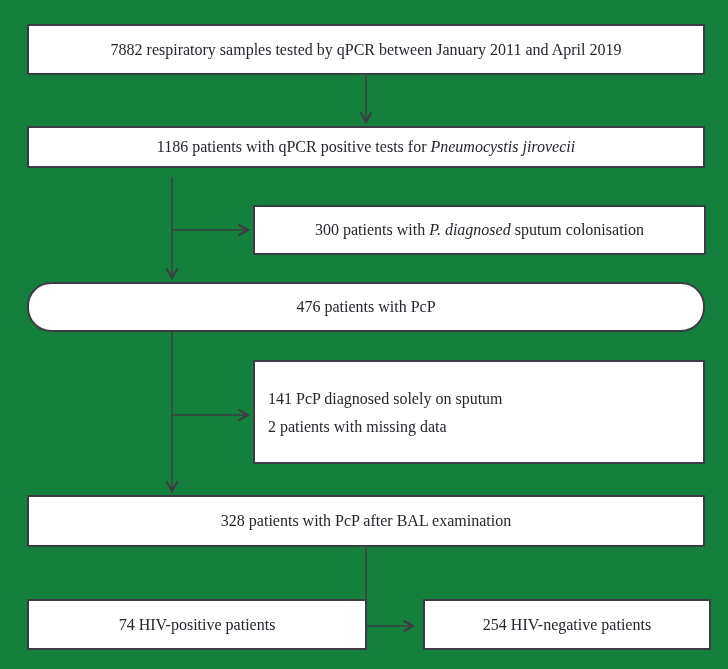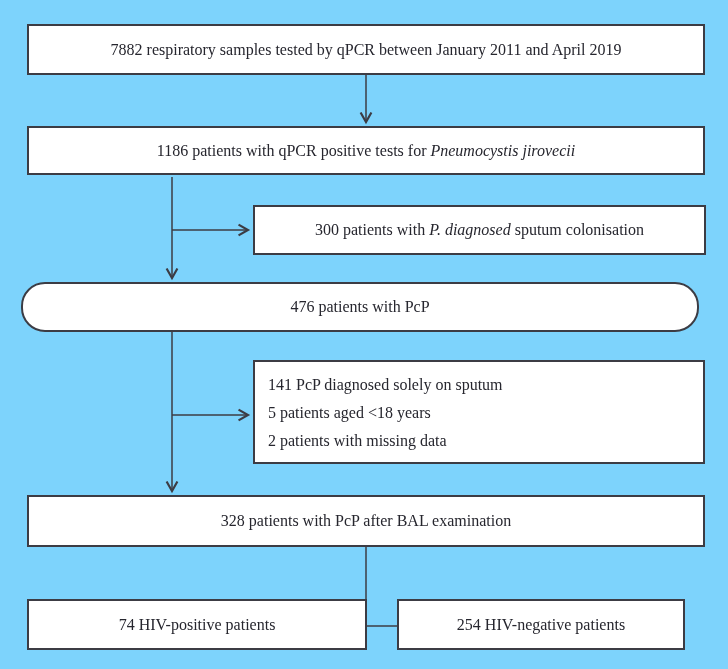--- a/index.html
+++ b/index.html
@@ -4,21 +4,21 @@
 <style>
   html, body {
     margin: 0;
     padding: 0;
     background: #ffffff;
   }
   #flowchart {
     position: relative;
     width: 728px;
     height: 669px;
-    background: #7dd3fc;
+    background: #15803d;
     font-family: "Liberation Serif", "DejaVu Serif", serif;
     color: #26262e;
     overflow: hidden;
   }
   .fbox {
     position: absolute;
     box-sizing: border-box;
     border: 2px solid #3c3c44;
     background: #ffffff;
     display: flex;
@@ -41,27 +41,27 @@
   .fbox.multiline .line { line-height: 19px; }
   #connector-layer {
     position: absolute;
     left: 0;
     top: 0;
     width: 728px;
     height: 669px;
   }
   
   #box-samples   { left: 27px;  top: 24px;  width: 678px; height: 51px; }
-  #box-qpcr      { left: 27px;  top: 126px; width: 678px; height: 49px; }
+  #box-qpcr      { left: 27px;  top: 126px; width: 678px; height: 42px; }
   #box-colonise  { left: 253px; top: 205px; width: 453px; height: 50px; }
-  #box-pcp       { left: 21px;  top: 282px; width: 678px; height: 50px; border-radius: 24px; }
+  #box-pcp       { left: 27px;  top: 282px; width: 678px; height: 50px; border-radius: 24px; }
   #box-excl      { left: 253px; top: 360px; width: 452px; height: 104px; }
   #box-bal       { left: 27px;  top: 495px; width: 678px; height: 52px; justify-content: center; }
   #box-hivpos    { left: 27px;  top: 599px; width: 340px; height: 51px; }
-  #box-hivneg    { left: 397px; top: 599px; width: 288px; height: 51px; }
+  #box-hivneg    { left: 423px; top: 599px; width: 288px; height: 51px; }
 </style>
 </head>
 <body>
 
 <div id="flowchart">
 
   <svg id="connector-layer" viewBox="0 0 728 669" xmlns="http://www.w3.org/2000/svg" aria-hidden="true">
     <defs>
       <marker id="arrowhead" viewBox="0 0 10 10" refX="8" refY="5" markerWidth="9" markerHeight="9" orient="auto-start-reverse">
         <path d="M1,1 L8,5 L1,9" fill="none" stroke="#3c3c44" stroke-width="1.6"></path>
@@ -96,21 +96,20 @@
   <div class="fbox" id="box-colonise">
     <span><span>300 patients with </span><span class="it">P. diagnosed</span><span> sputum colonisation</span></span>
   </div>
 
   <div class="fbox" id="box-pcp">
     <span>476 patients with PcP</span>
   </div>
 
   <div class="fbox multiline" id="box-excl">
     <div class="line">141 PcP diagnosed solely on sputum</div>
-    <div class="line">5 patients aged &lt;18 years</div>
     <div class="line">2 patients with missing data</div>
   </div>
 
   <div class="fbox" id="box-bal">
     <span>328 patients with PcP after BAL examination</span>
   </div>
 
   <div class="fbox" id="box-hivpos">
     <span>74 HIV-positive patients</span>
   </div>

